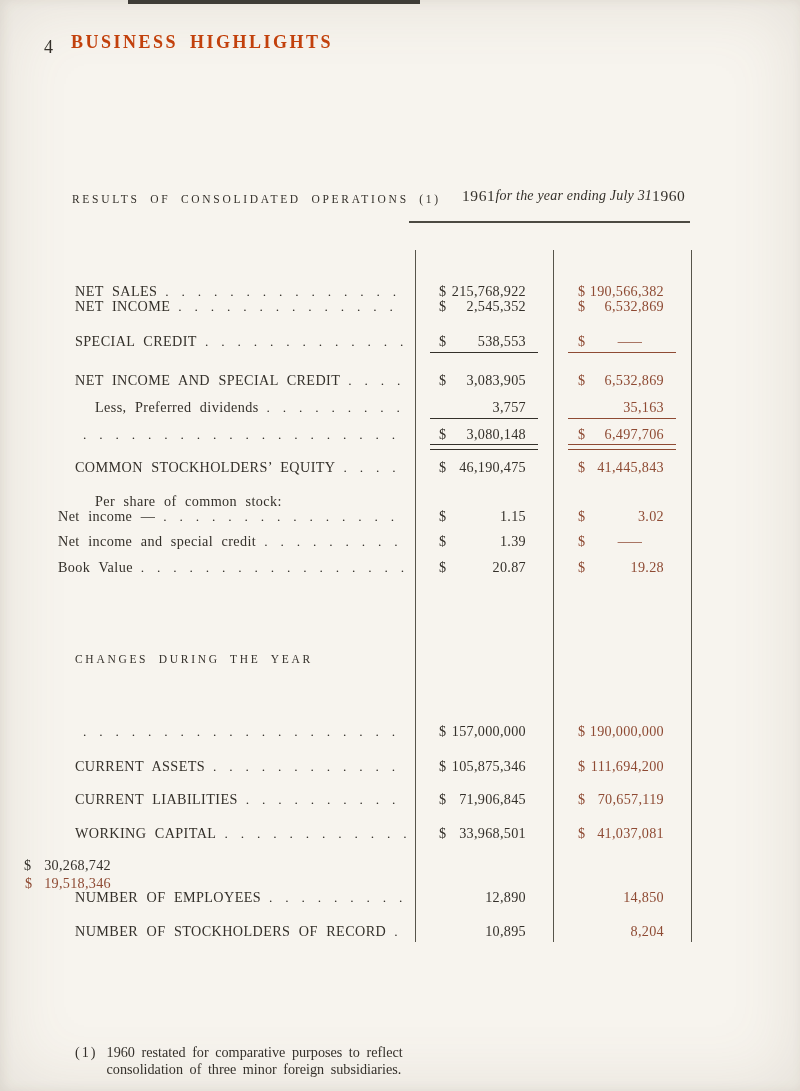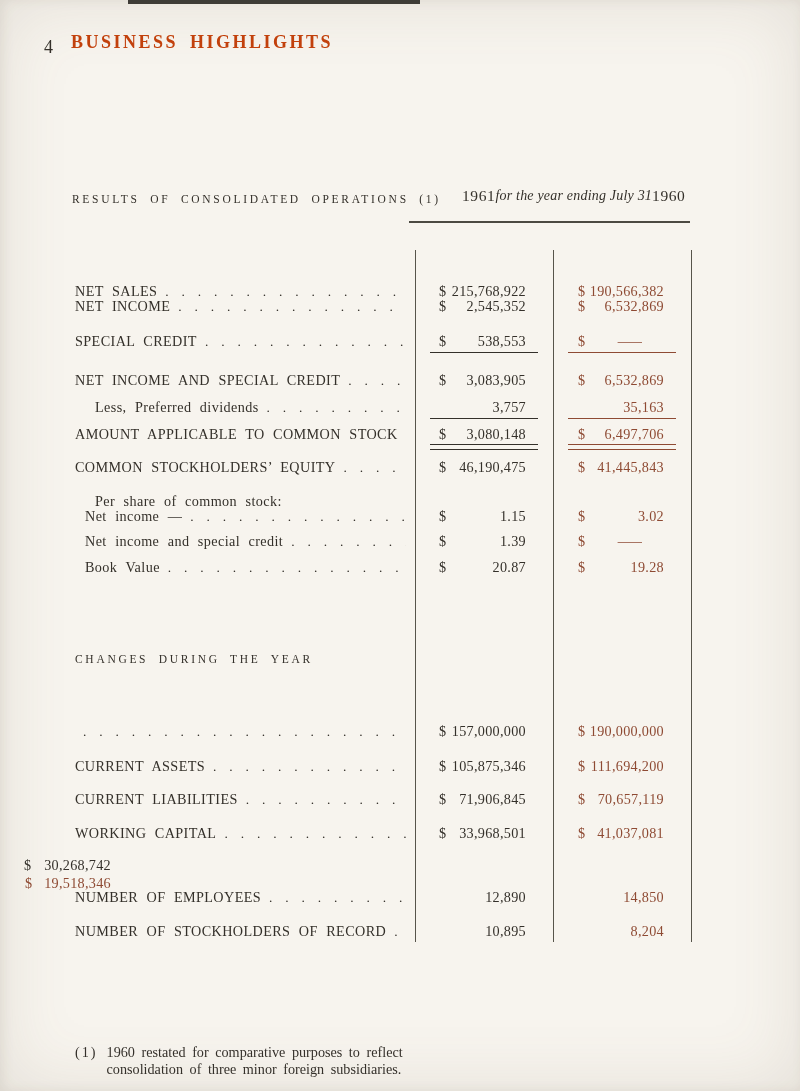--- a/index.html
+++ b/index.html
@@ -19,21 +19,21 @@
   #changes-heading{left:75px;top:653px;}
   .year-header{position:absolute;left:427px;top:187px;width:238px;display:flex;
                align-items:baseline;font-size:15.5px;letter-spacing:.6px;margin-left:35px;}
   .year-header .ital{font-style:italic;font-size:14px;letter-spacing:.2px;position:relative;top:-1px;}
   .hrule{position:absolute;left:409px;top:221px;width:281px;height:2px;background:#4c4a42;}
   .vrule{position:absolute;top:250px;height:692px;width:1px;background:#57544b;}
   .v1{left:415px}.v2{left:553px}.v3{left:691px}
 
   .trow{position:absolute;left:0;width:691px;height:18px;display:flex;align-items:baseline;}
   .c-label{width:415px;box-sizing:border-box;display:flex;align-items:baseline;overflow:hidden;padding-right:9px;}
-  .ind0{padding-left:75px}.ind1{padding-left:95px}.ind2{padding-left:85px}
+  .ind0{padding-left:75px}.ind1{padding-left:95px}.ind2{padding-left:58px}
   .lbl{font-size:14.2px;letter-spacing:.4px;word-spacing:4.5px;white-space:nowrap;line-height:18px;}
   .leader{flex:1;overflow:hidden;white-space:nowrap;font-size:13.5px;word-spacing:9.5px;
           padding-left:8px;line-height:18px;}
   .c-val{position:relative;width:138px;box-sizing:border-box;display:flex;
          justify-content:space-between;align-items:baseline;font-size:14.2px;line-height:18px;}
   .c1961{padding-left:24px;padding-right:27px;}
   .c1960{padding-left:25px;padding-right:27px;color:#8e4a33;}
   .num{white-space:nowrap;letter-spacing:.3px;}
   .num.dash{display:inline-block;transform:scaleX(1.7);transform-origin:right center;margin-right:22px;}
   .ul-s{position:absolute;left:15px;right:15px;bottom:-3px;border-bottom:1.5px solid currentColor;}
@@ -135,21 +135,20 @@
           <span class="ul-s"></span>
         </div>
         <div class="c-val c1960">
           <span class="cur"></span>
           <span class="num">35,163</span>
           <span class="ul-s"></span>
         </div>
       </div>
       <div class="trow" style="top: 425px;">
         <div class="c-label ind0">
-          <span class="lbl">AMOUNT APPLICABLE TO COMMON STOCK</span>
           <span class="leader">. . . . . . . . . . . . . . . . . . . . . . . . . . . . . .</span>
         </div>
         <div class="c-val c1961">
           <span class="cur">$</span>
           <span class="num">3,080,148</span>
           <span class="ul-d"></span>
         </div>
         <div class="c-val c1960">
           <span class="cur">$</span>
           <span class="num">6,497,706</span>

